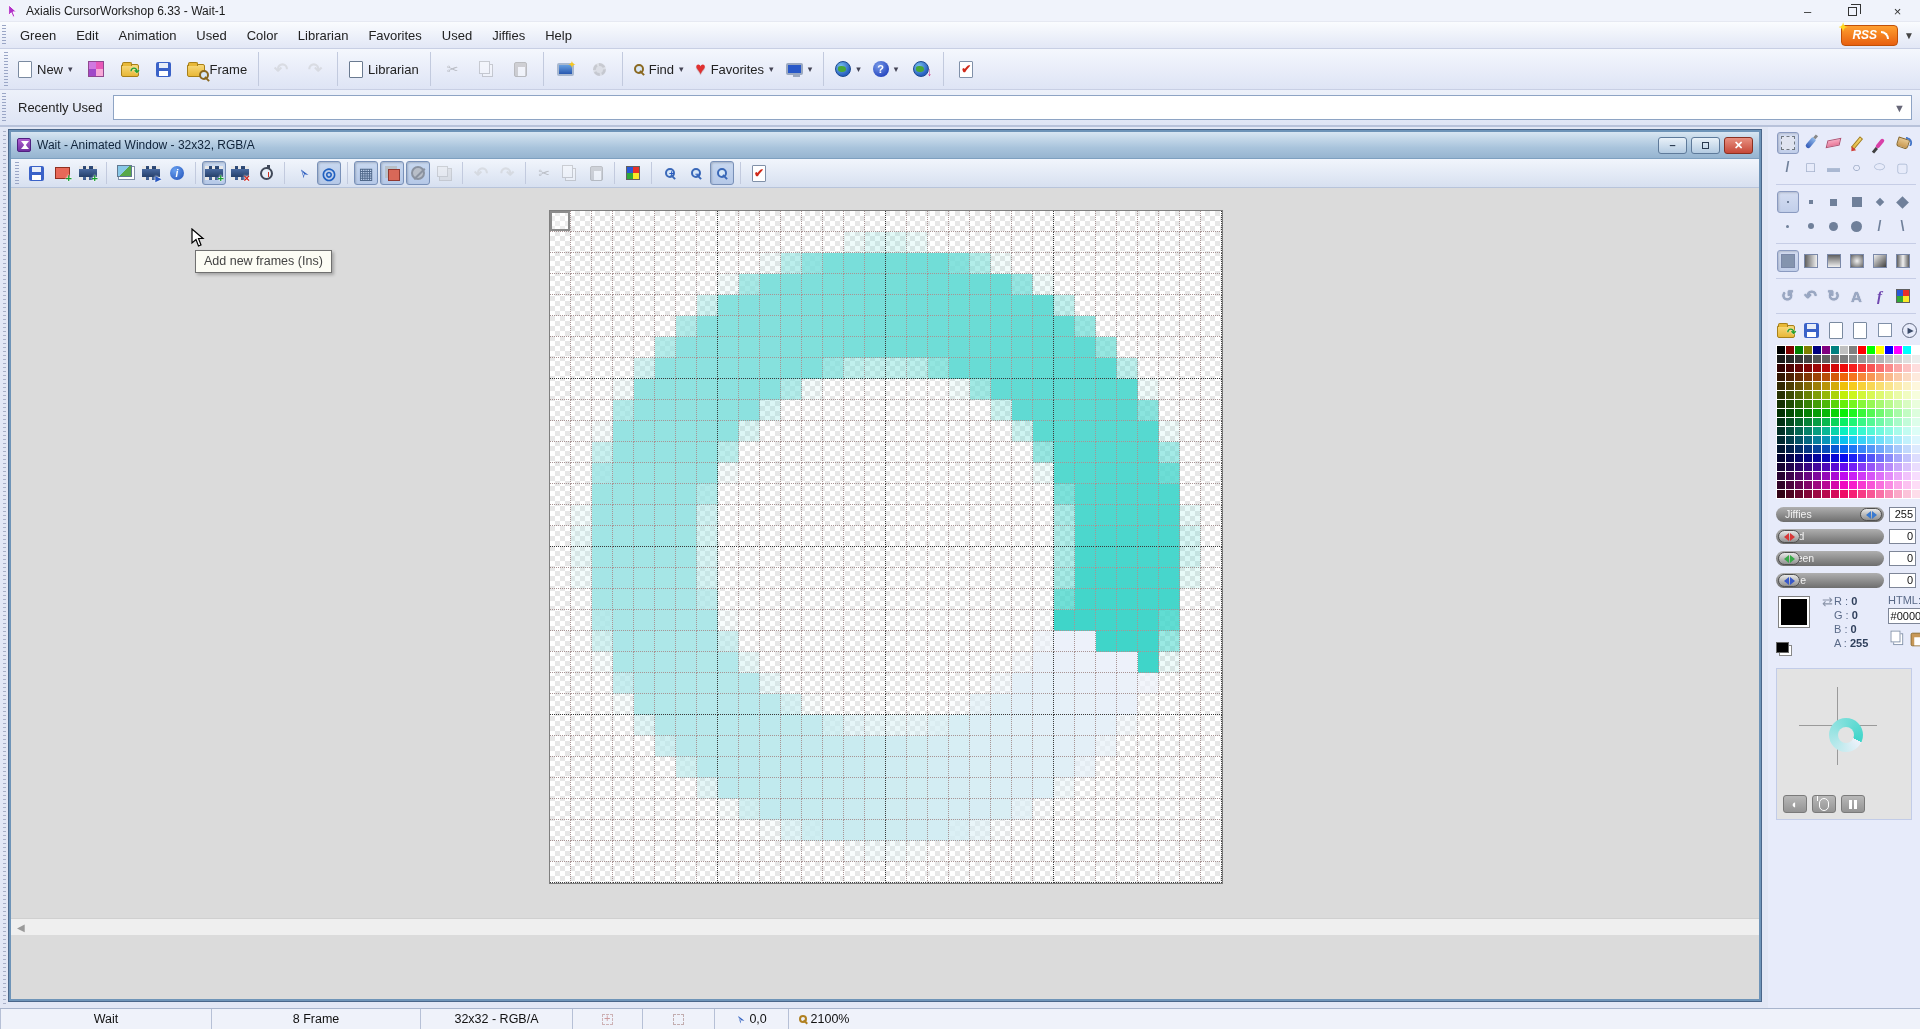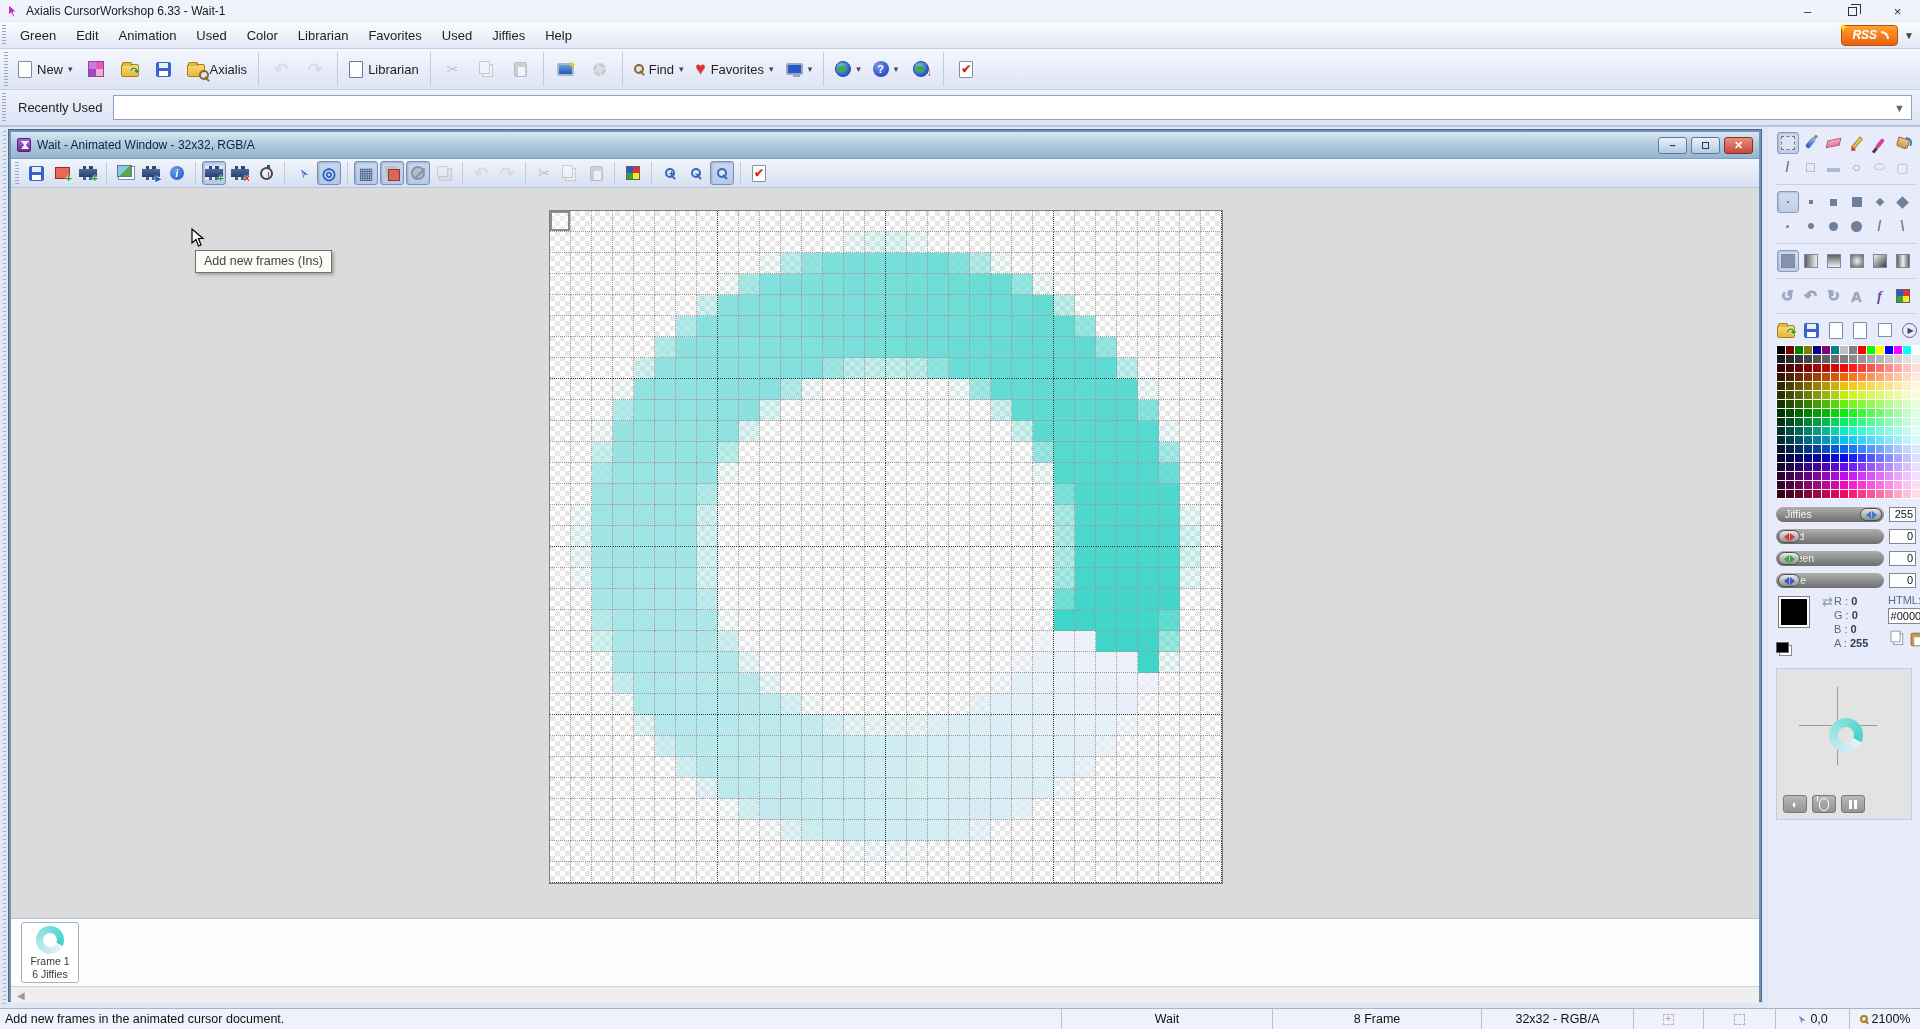--- a/index.html
+++ b/index.html
@@ -270,21 +270,21 @@
             <span class="g-arrow-green">↷</span>
           </span>
         </div>
         <div class="tbtn">
           <span class="ig g-floppy"></span>
         </div>
         <div class="tbtn">
           <span class="ig g-folder">
             <span class="ig g-mag" style="position: absolute; right: -5px; bottom: -4px;"></span>
           </span>
-          <span class="lbl">Axialis</span>
+          <span class="lbl">Frame</span>
         </div>
         <span class="sep"></span>
         <div class="tbtn disabled">
           <span class="ig g-undo">↶</span>
         </div>
         <div class="tbtn disabled">
           <span class="ig g-redo">↷</span>
         </div>
         <span class="sep"></span>
         <div class="tbtn">
@@ -1498,27 +1498,20 @@
             <div class="cell majb"></div>
             <div class="cell majr majb"></div>
           </div>
         <div class="hotspot-marker" style="left:539px;top:23px;"></div>
         <svg class="cursor-arrow" width="14" height="20" viewBox="0 0 14 20">
             <polygon points="1,1 1,15 5,11.5 7.5,18 10,17 7.5,10.5 12,10.5" fill="#fff" stroke="#000" stroke-width="1.2"></polygon>
           </svg>
         <div class="tooltip">Add new frames (Ins)</div>
       </div>
 
-      <div class="framestrip">
-        <div class="framethumb">
-          <div class="donut"></div>
-          <div class="frame-label">Frame 1</div>
-          <div class="frame-label">6 Jiffies</div>
-        </div>
-      </div>
       <div class="doc-hscroll">
         <span class="hs-arrow">◀</span>
       </div>
     </div>
 
     <div class="rightpanel">
       <div class="toolgrid" id="tool-rows-01">
           <div class="pb pressed">
             <span class="ig g-select"></span>
           </div>
@@ -2016,21 +2009,20 @@
                 <i></i>
                 <i></i>
               </span>
             </div>
           </div>
       </div>
     </div>
   </div>
 
   <div class="statusbar">
-    <div class="st-msg">Add new frames in the animated cursor document.</div>
     <div class="st-seg" style="width:211px">
         <span>Wait</span>
       </div>
     <div class="st-seg" style="width:209px">
         <span>8 Frame</span>
       </div>
     <div class="st-seg" style="width:152px">
         <span>32x32 - RGB/A</span>
       </div>
     <div class="st-seg" style="width:70px">

